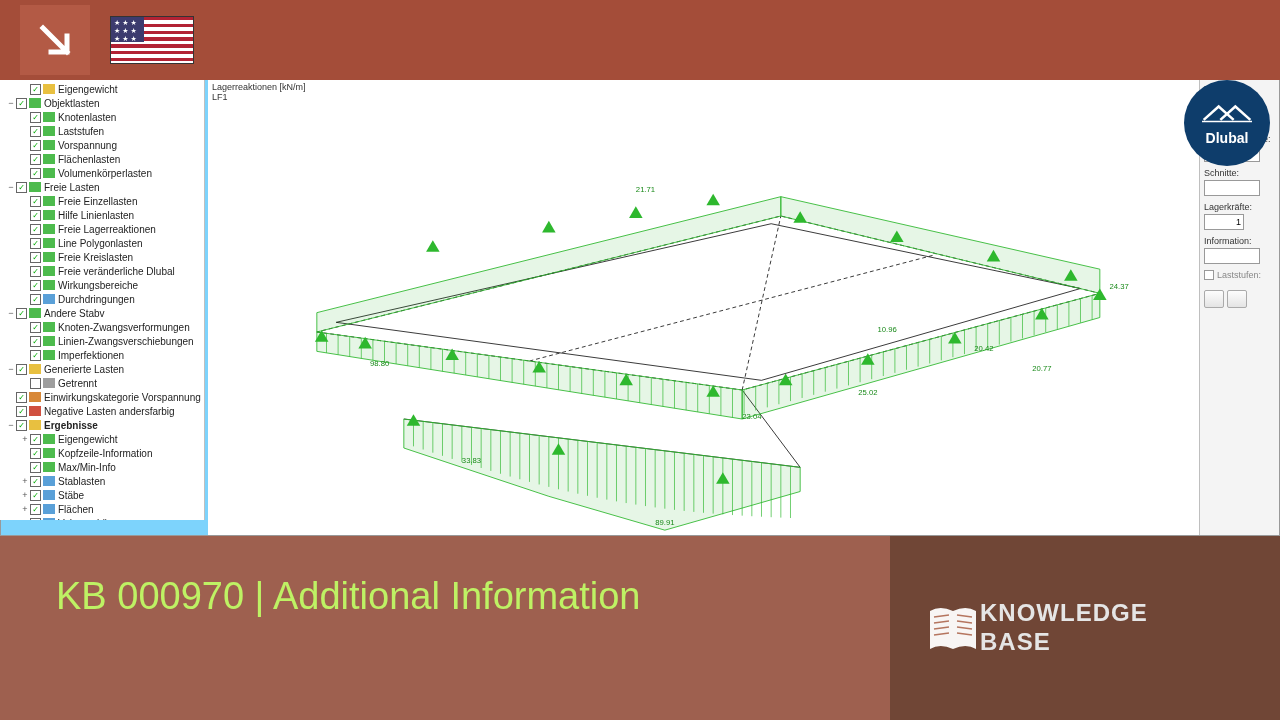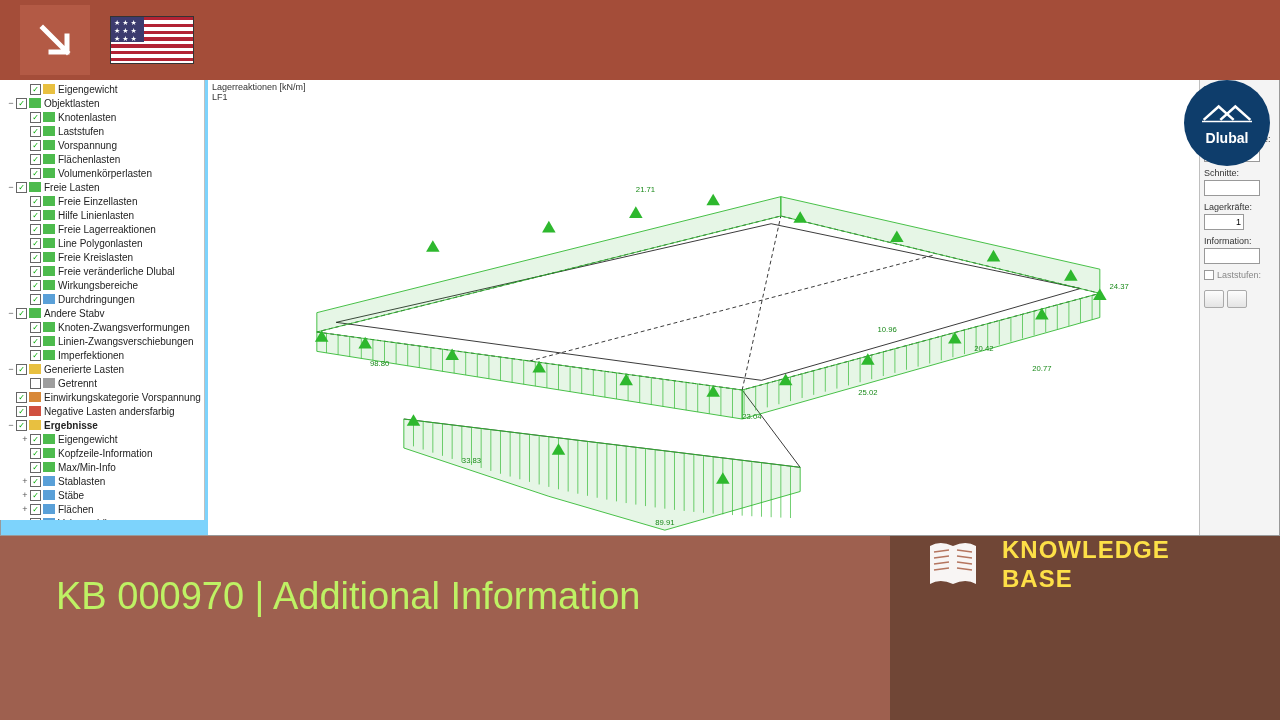--- a/index.html
+++ b/index.html
@@ -46,21 +46,21 @@
 .rp-cb-row{display:flex;align-items:center;margin-top:6px;gap:3px;color:#888}
 .rp-cb{width:10px;height:10px;border:1px solid #999;background:#fff}
 .rp-btns{display:flex;gap:3px;margin-top:10px}
 .rp-btn{width:20px;height:18px;background:linear-gradient(#fdfdfd,#e4e4e4);border:1px solid #aaa;border-radius:2px}
 .logo-badge{position:absolute;top:80px;right:10px;width:86px;height:86px;background:#0e3d6b;border-radius:50%;z-index:5;display:flex;flex-direction:column;align-items:center;justify-content:center;color:#fff}
 .logo-badge svg{width:50px;height:28px}
 .logo-text{font-size:14px;font-weight:600;margin-top:2px}
 .footer{position:absolute;bottom:0;left:0;right:0;height:184px;background:#9e604f;display:flex}
 .footer-left{flex:1;padding:36px 56px;color:#bef264}
 .footer-title{font-size:38px;font-weight:400;line-height:1.3}
-.footer-right{width:390px;background:#704636;display:flex;padding-left:36px;gap:22px;color:#fde047}
+.footer-right{width:390px;background:#704636;display:flex;align-items:center;padding-left:36px;color:#e5e5e5}
 .kb-label{font-size:24px;font-weight:700;letter-spacing:1px;line-height:1.2}
 .diagram-svg{position:absolute;top:20px;left:0;width:100%;height:calc(100% - 20px)}
 </style>
 </head>
 <body>
 
 <div class="topbar">
   <div class="arrow-box">
     <svg width="40" height="40" viewBox="0 0 40 40">
         <path d="M8 8 L32 32 M32 32 L32 16 M32 32 L16 32" stroke="#fff" stroke-width="5" fill="none" stroke-linecap="square"></path>

